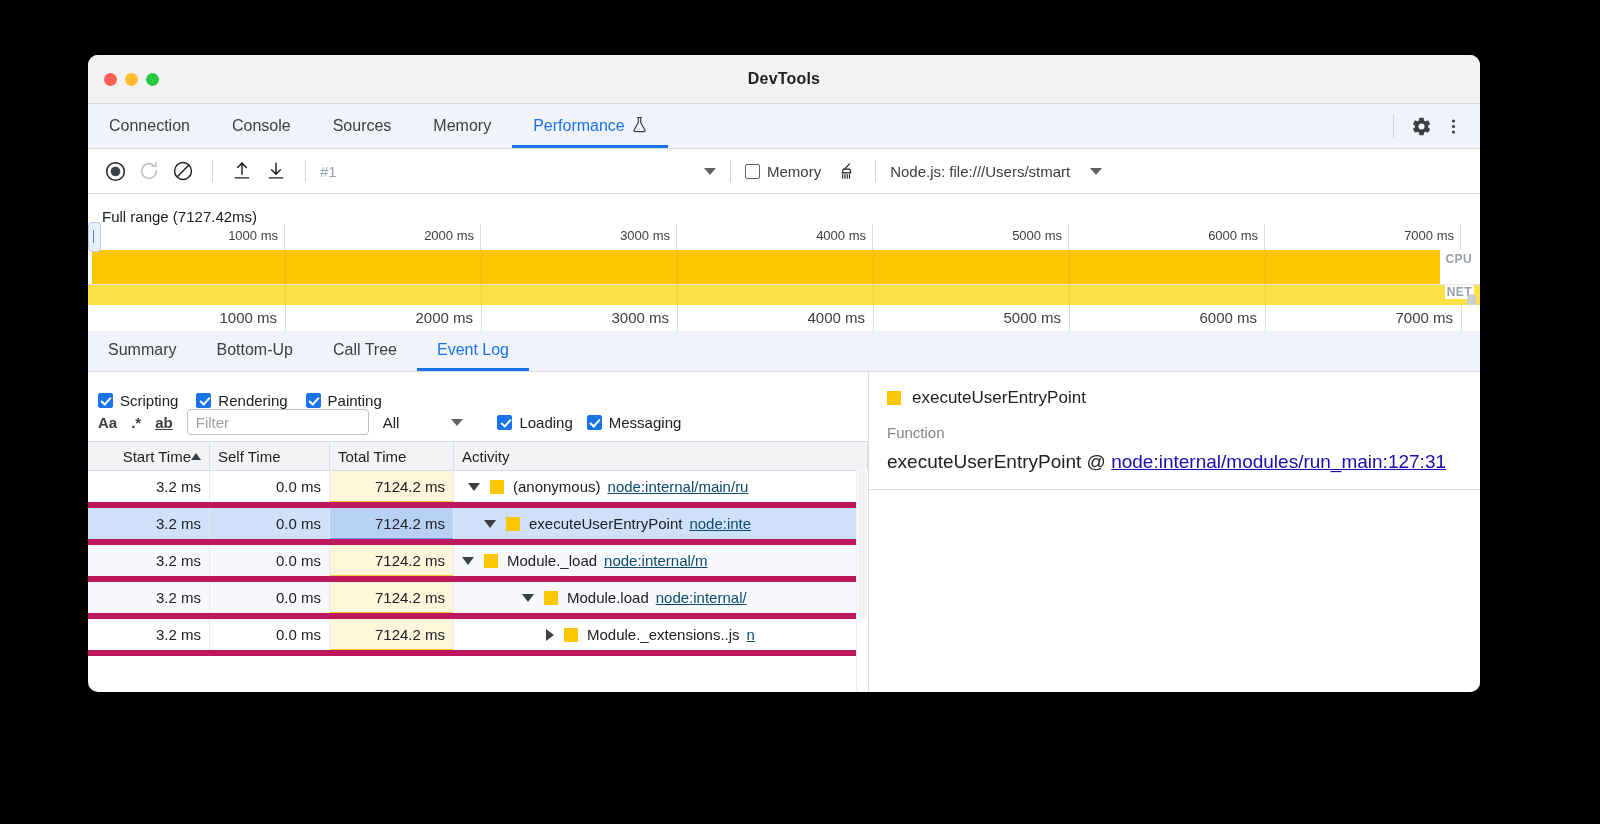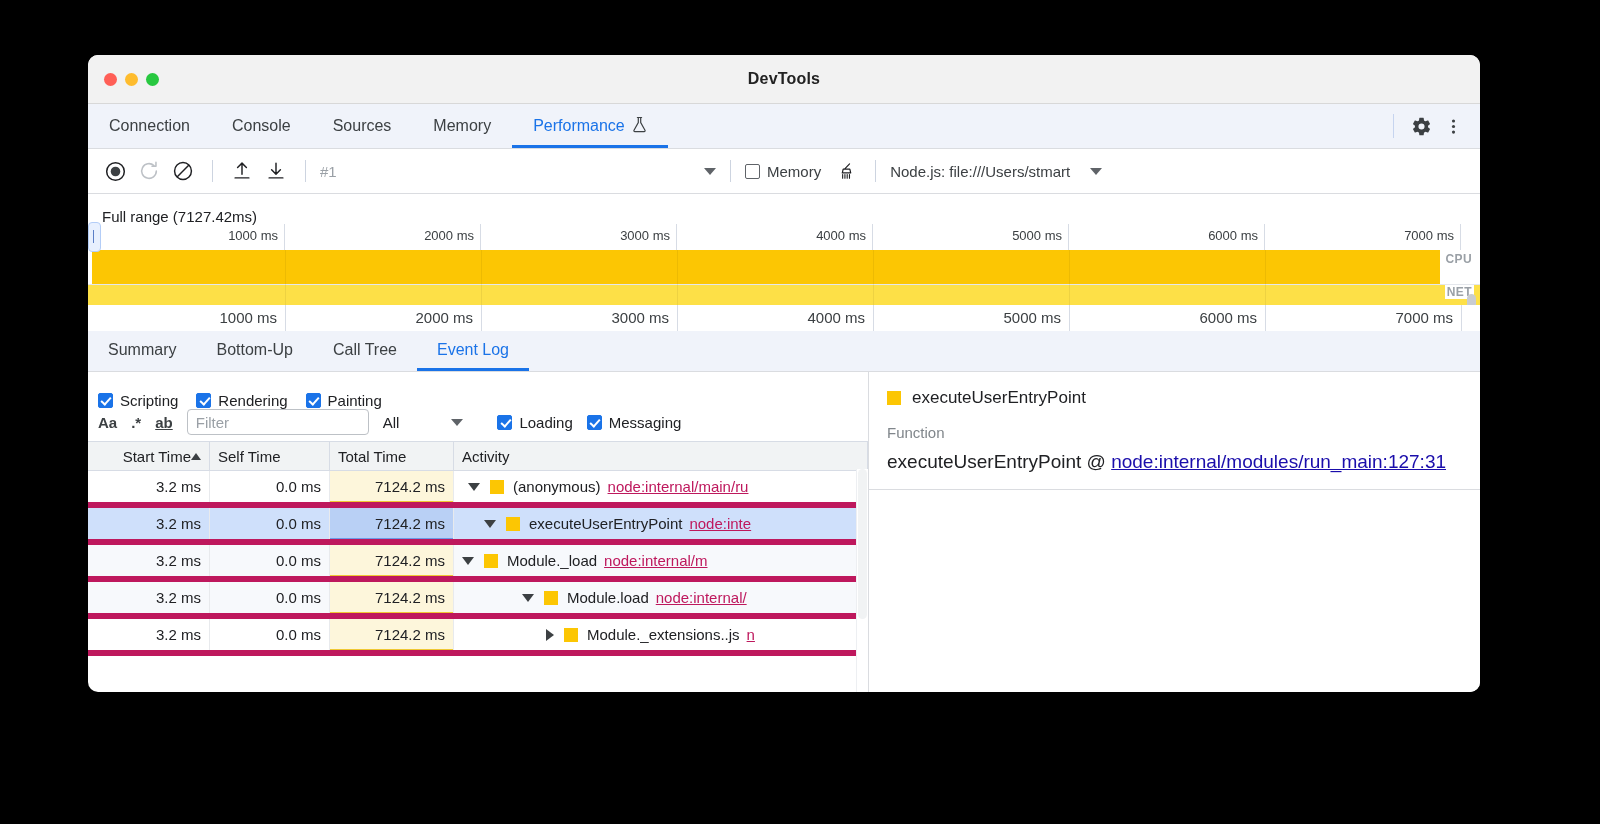--- a/index.html
+++ b/index.html
@@ -177,21 +177,21 @@
   .tri{
     width:0;height:0;border-left:6px solid transparent;border-right:6px solid transparent;
     border-top:8px solid #3c4043;margin-right:10px;flex:none;
   }
   .tri.closed{
     border-top:6px solid transparent;border-bottom:6px solid transparent;
     border-left:8px solid #3c4043;border-right:none;margin-right:10px;
   }
   .swatch{width:14px;height:14px;background:#fcc603;margin-right:9px;flex:none;}
   .actname{margin-right:7px;}
-  .acturl{text-decoration:underline;color:#be185d;}
+  .acturl{text-decoration:underline;color:#0c4a6e;}
   .tscroll{
     position:absolute;right:0;top:28px;width:11px;bottom:0;background:#fff;
     border-left:1px solid #edeff2;
   }
   .tscroll .thumb{
     position:absolute;left:1px;top:0;width:9px;height:150px;background:#f1f3f4;border-radius:5px;
   }
   
   .detail{padding:16px 18px;}
   .dtitle{display:flex;align-items:center;gap:11px;font-size:17px;color:#202124;}

